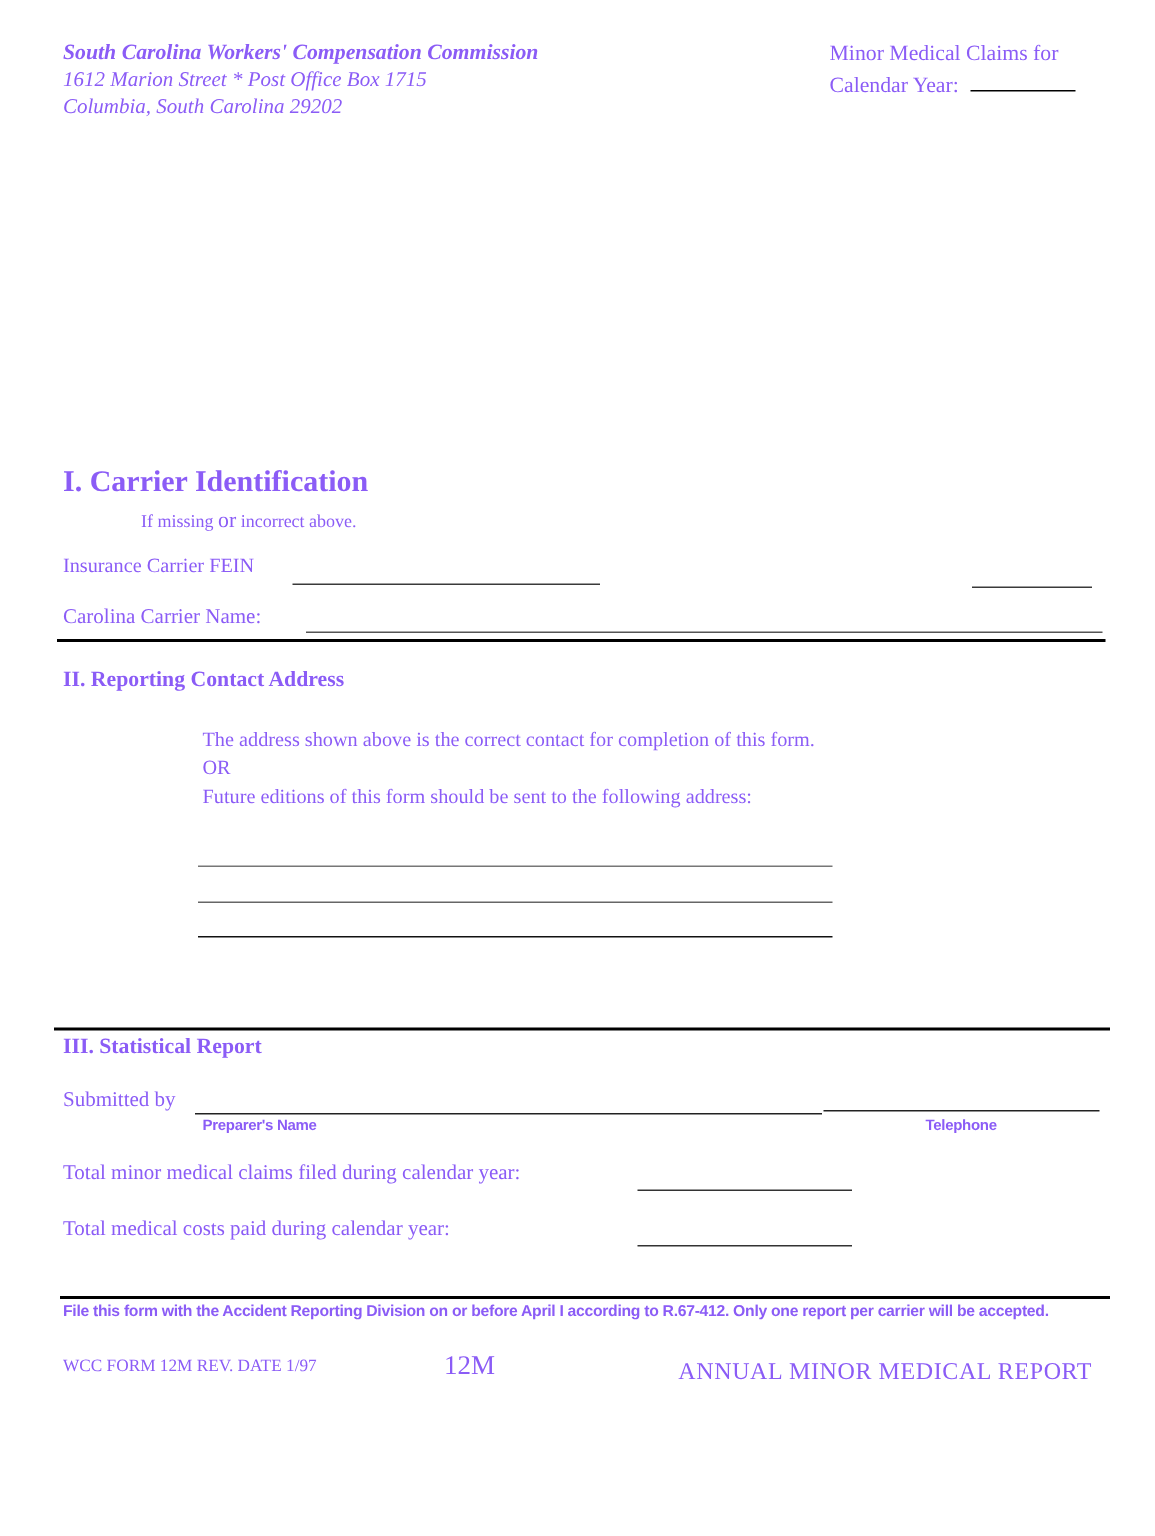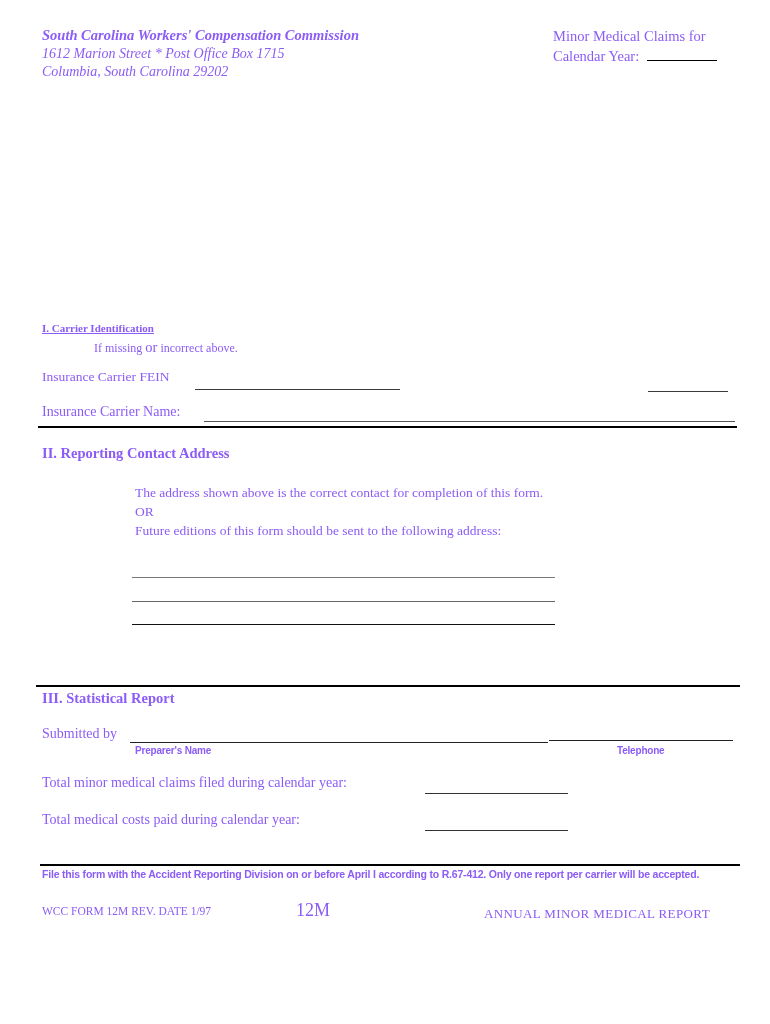--- a/index.html
+++ b/index.html
@@ -22,21 +22,21 @@
   .hdr-left { left: 42px; top: 26px; line-height: 18.5px; font-size: 14px; font-style: italic; }
   .hdr-left .agency { font-weight: bold; font-size: 14.5px; }
   .hdr-right { left: 553px; top: 26px; font-size: 14.5px; line-height: 20px; }
   .cal-blank { width: 70px; height: 14px; border-bottom: 1.5px solid #000; margin-left: 8px; vertical-align: baseline; }
 
   
   .mail-label { left: 56px; top: 224px; font-size: 14px; line-height: 19px; letter-spacing: 0.3px; }
   .mail-label .l2 { padding-left: 5px; }
 
   
-  .s1-head { left: 42px; top: 322px; font-size: 11px; font-weight: bold; text-decoration: underline; }
+  .s1-head { left: 42px; top: 310px; font-size: 20px; font-weight: bold; }
   .s1-sub { left: 58px; top: 339px; font-size: 12px; margin-left: 36px; }
   .s1-sub .or-big { font-size: 14.5px; }
 
   .fein-label { left: 42px; top: 369px; font-size: 13.5px; }
   .scwcc-label { left: 413px; top: 371px; font-size: 13.5px; }
   .name-label { left: 42px; top: 404px; font-size: 14px; }
 
   
   .s2-head { left: 42px; top: 445px; font-size: 14.5px; font-weight: bold; }
   .s2-para { left: 135px; top: 483px; font-size: 13.5px; line-height: 19px; }
@@ -44,21 +44,21 @@
   
   .s3-head { left: 42px; top: 690px; font-size: 14.5px; font-weight: bold; }
   .submitted-label { left: 42px; top: 726px; font-size: 14px; }
   .caption { font-size: 10px; }
   .total-label { font-size: 14px; }
 
   
   .footer-instr { left: 42px; top: 868px; font-size: 10.5px; }
   .form-number { left: 42px; top: 905px; font-size: 11.5px; }
   .center-code { left: 0; top: 900px; width: 626px; text-align: center; font-size: 18px; }
-  .report-title { right: 60px; top: 906px; font-size: 13px; letter-spacing: 0.4px; font-family: Liberation Serif, serif; }
+  .report-title { right: 42px; top: 906px; font-size: 16px; letter-spacing: 0.4px; font-family: Liberation Serif, serif; }
 </style>
 </head>
 <body>
 
 <div class="page">
 
   <div class="abs hdr-left">
     <div class="agency">South Carolina Workers' Compensation Commission</div>
     <div>1612 Marion Street * Post Office Box 1715</div>
     <div>Columbia, South Carolina 29202</div>
@@ -72,21 +72,21 @@
   </div>
 
 
   <div class="abs s1-head">I. Carrier Identification</div>
   <div class="abs s1-sub"><span>If missing </span><span class="or-big">or</span><span> incorrect above.</span></div>
 
   <div class="abs fein-label">Insurance Carrier FEIN</div>
   <div class="fieldline" style="left:195px; top:389px; width:205px;"></div>
   <div class="fieldline" style="left:648px; top:391px; width:80px;"></div>
 
-  <div class="abs name-label">Insurance Carrier Name:</div>
+  <div class="abs name-label">Carolina Carrier Name:</div>
   <div class="fieldline" style="left:204px; top:421px; width:531px; border-top-color:#555;"></div>
   <div class="abs hrule" style="left:38px; top:426px; width:699px; height:2px;"></div>
 
   <div class="abs s2-head">II. Reporting Contact Address</div>
   <div class="abs s2-para">
     <div>The address shown above is the correct contact for completion of this form.</div>
     <div>OR</div>
     <div>Future editions of this form should be sent to the following address:</div>
   </div>
 

